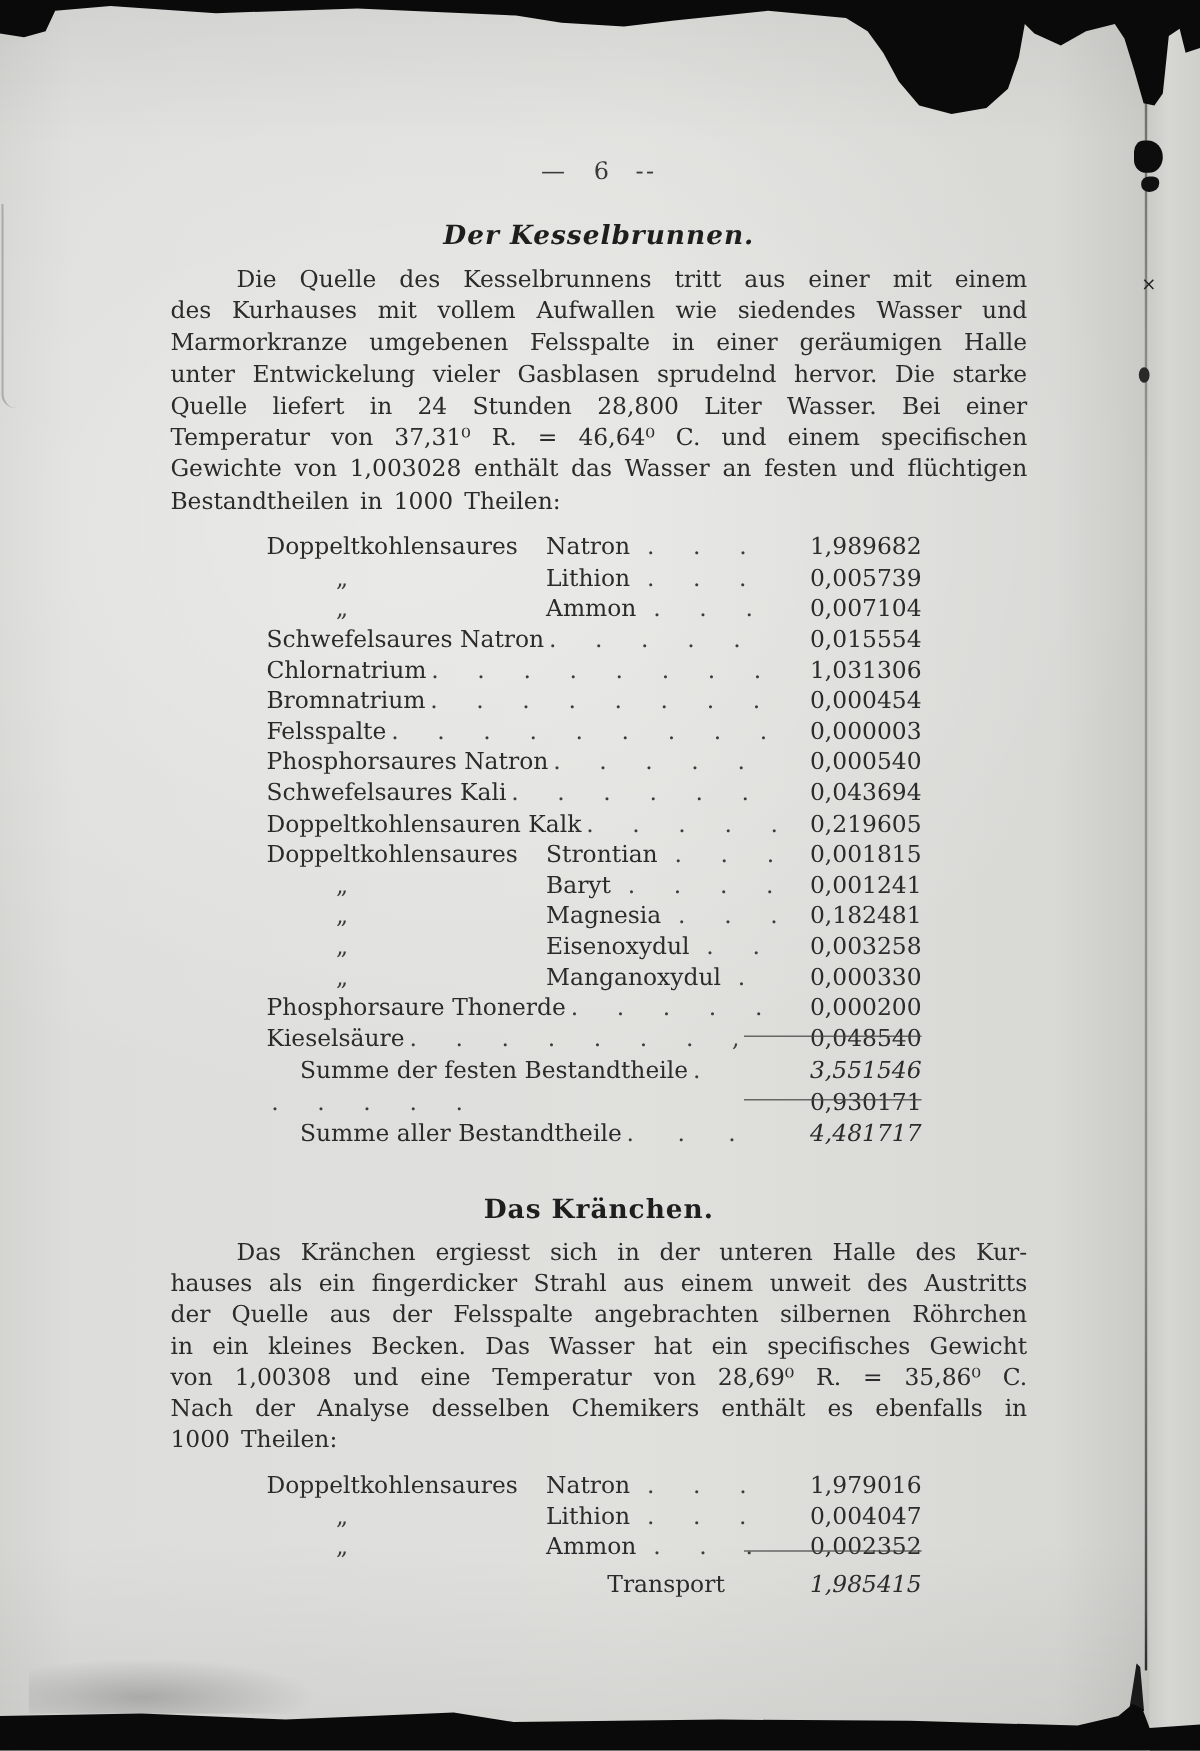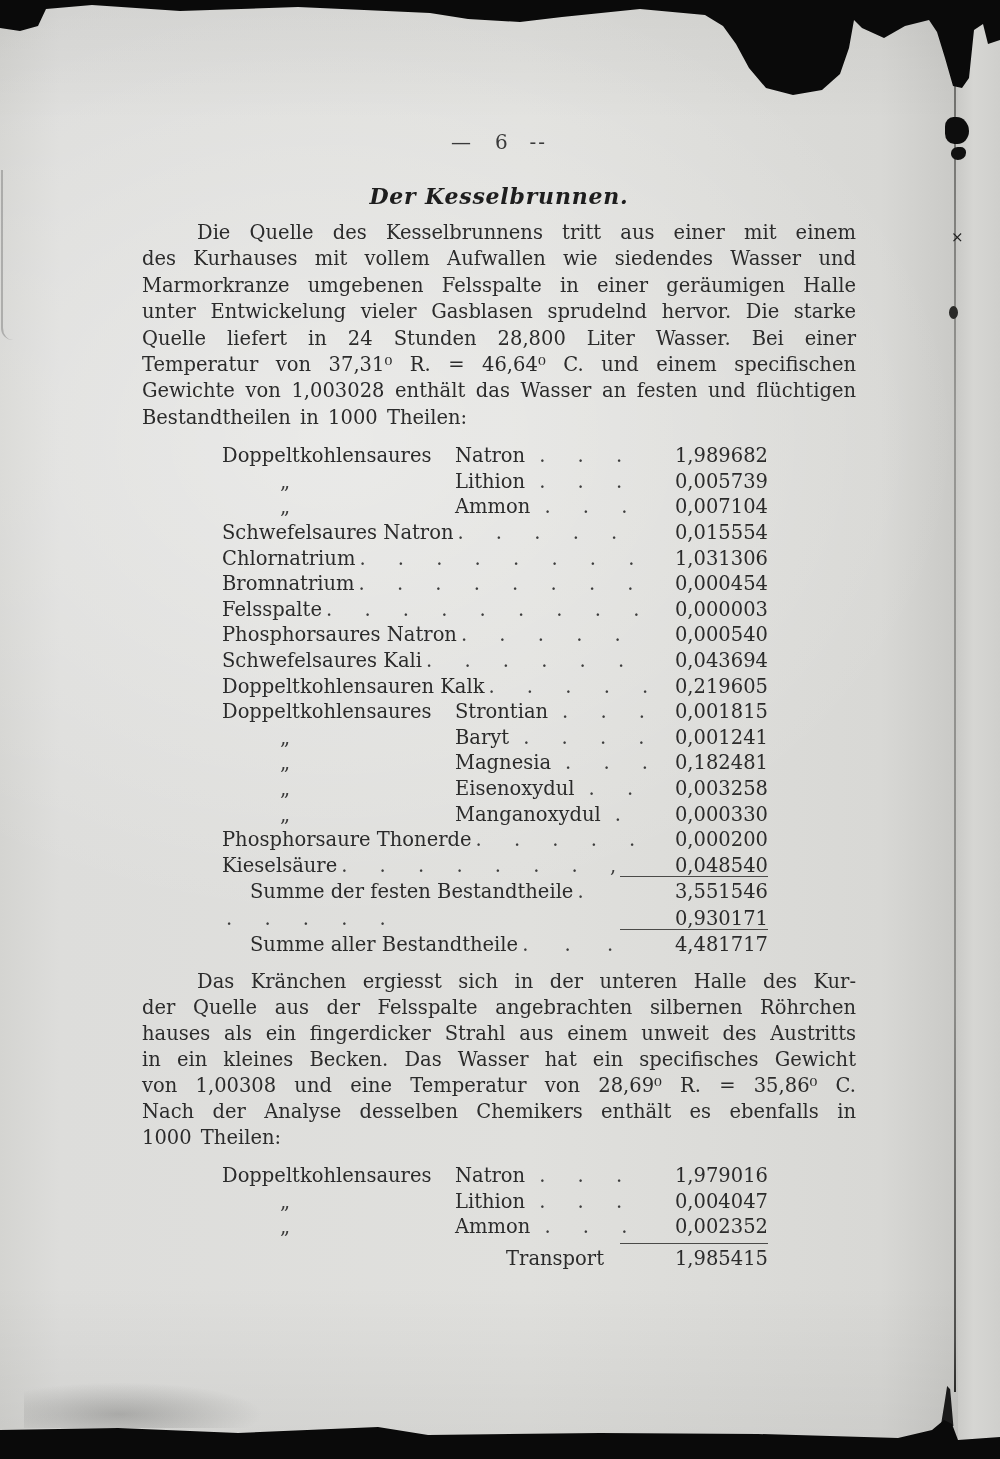--- a/index.html
+++ b/index.html
@@ -40,21 +40,21 @@
   .ctable{margin-left:92px;width:546px;margin-top:3px;font-size:19.5px;}
   .trow{display:flex;align-items:flex-end;line-height:25.6px;height:25.6px;white-space:nowrap;}
   .trow .ca{flex:0 0 auto;}
   .trow .ca.colfix{width:233px;}
   .trow .ca.quote{padding-left:58px;box-sizing:border-box;color:#3a3a3a;}
   .trow .cb{flex:0 0 auto;padding-right:10px;}
   .trow .dots{flex:1 1 auto;overflow:hidden;color:#3c3c3c;word-spacing:26px;padding-left:4px;}
   .trow .val{flex:0 0 auto;width:118px;text-align:right;}
   .trow.indent{padding-left:28px;}
   .trow.indent .dots{word-spacing:30px;}
-  .val.ruled{border-top:1.6px solid #4a4a48;width:148px;padding-top:1px;}
+  .val.ruled{border-top:1.6px solid #4a4a48;width:148px;padding-top:14px;font-style:italic;}
   .trow.sum{height:27.5px;line-height:27.5px;}
   .trow.transport{justify-content:flex-end;gap:16px;margin-top:5px;height:28px;line-height:28px;}
 
   
   .torn-top{position:absolute;left:0;top:0;width:1000px;height:150px;background:#0a0a0a;z-index:6;
     clip-path:polygon(0 0,1000px 0,1000px 40px,988px 44px,983px 24px,974px 30px,969px 78px,962px 88px,
       953px 86px,945px 58px,937px 32px,929px 20px,905px 26px,884px 38px,862px 28px,854px 20px,
       849px 48px,840px 74px,822px 90px,793px 95px,766px 88px,749px 68px,736px 44px,723px 26px,705px 15px,
       640px 9px,562px 17px,520px 22px,468px 19px,430px 13px,298px 7px,180px 11px,92px 5px,46px 9px,
       38px 26px,20px 31px,0 28px);}
@@ -211,25 +211,26 @@
         <span class="dots">. . . . .</span>
         <span class="val">0,930171</span>
       </div>
       <div class="trow indent sum">
         <span class="ca">Summe aller Bestandtheile</span>
         <span class="dots">. . .</span>
         <span class="val ruled">4,481717</span>
       </div>
     </div>
 
+    <h1 class="sect h-kraenchen">Das Kränchen.</h1>
 
     <div class="para para2">
       <div class="line first">Das Kränchen ergiesst sich in der unteren Halle des Kur-</div>
+      <div class="line">hauses als ein fingerdicker Strahl aus einem unweit des Austritts</div>
       <div class="line">der Quelle aus der Felsspalte angebrachten silbernen Röhrchen</div>
-      <div class="line">hauses als ein fingerdicker Strahl aus einem unweit des Austritts</div>
       <div class="line">in ein kleines Becken. Das Wasser hat ein specifisches Gewicht</div>
       <div class="line">von 1,00308 und eine Temperatur von 28,69⁰ R. = 35,86⁰ C.</div>
       <div class="line">Nach der Analyse desselben Chemikers enthält es ebenfalls in</div>
       <div class="line last">1000 Theilen:</div>
     </div>
 
     <div class="ctable" style="margin-top:8px;">
       <div class="trow">
         <span class="ca colfix">Doppeltkohlensaures</span>
         <span class="cb">Natron</span>

